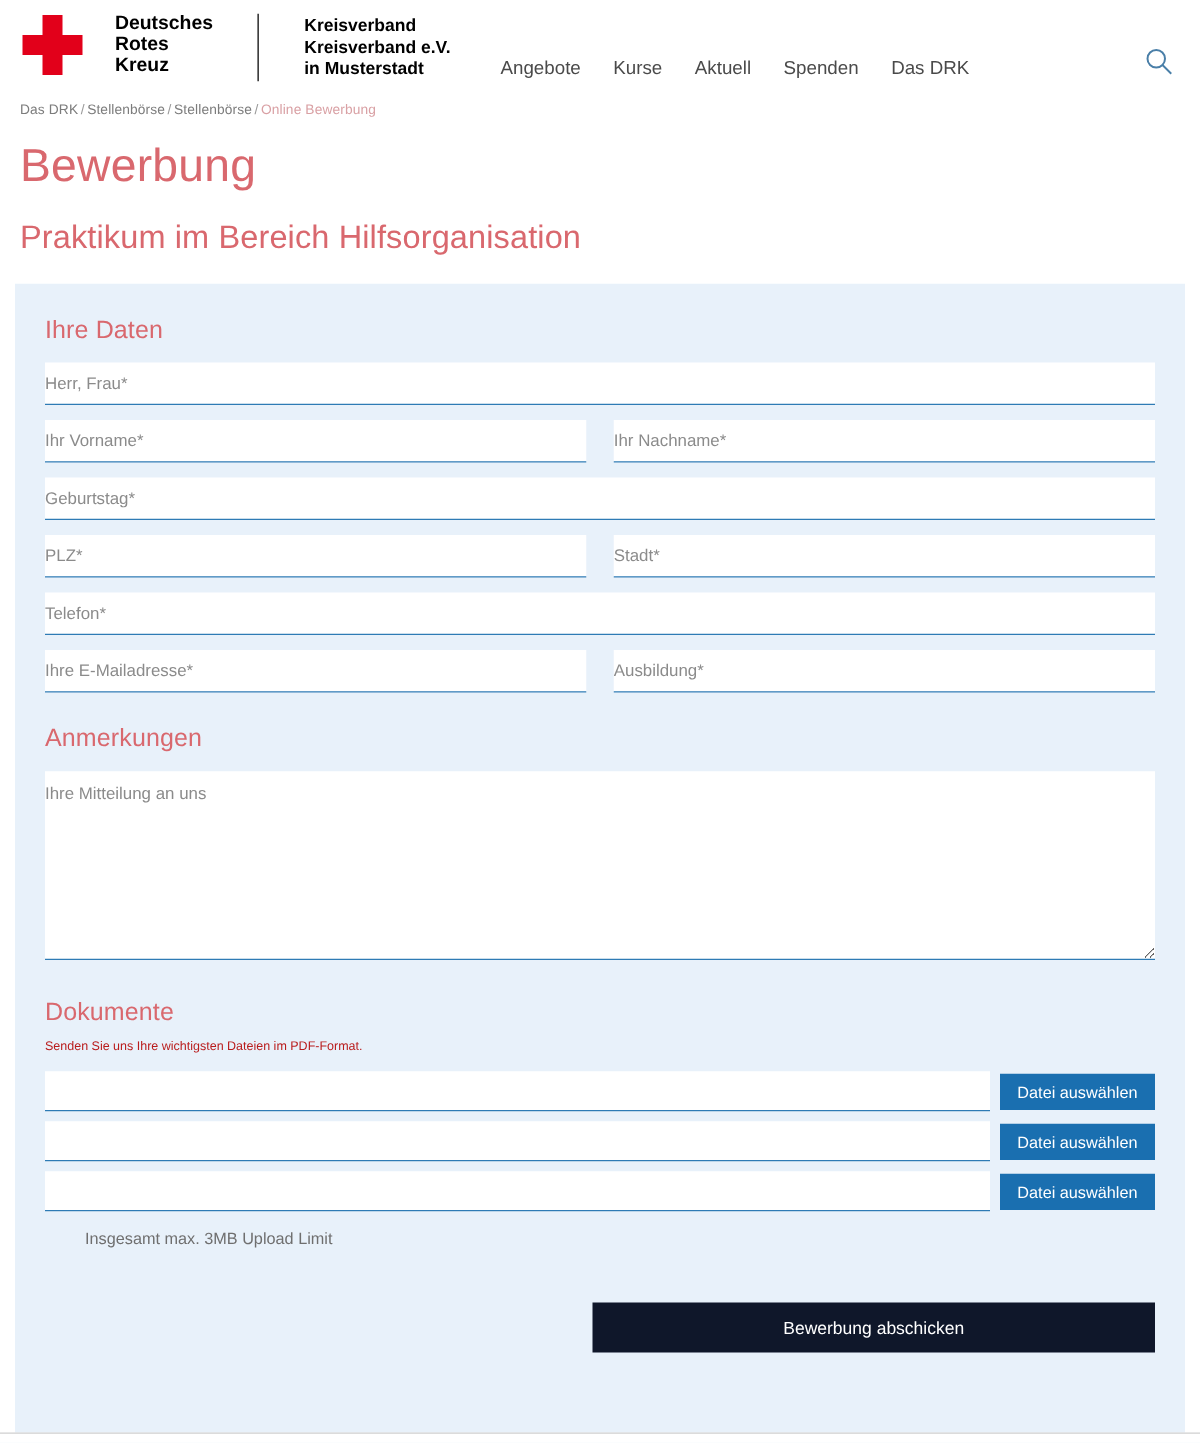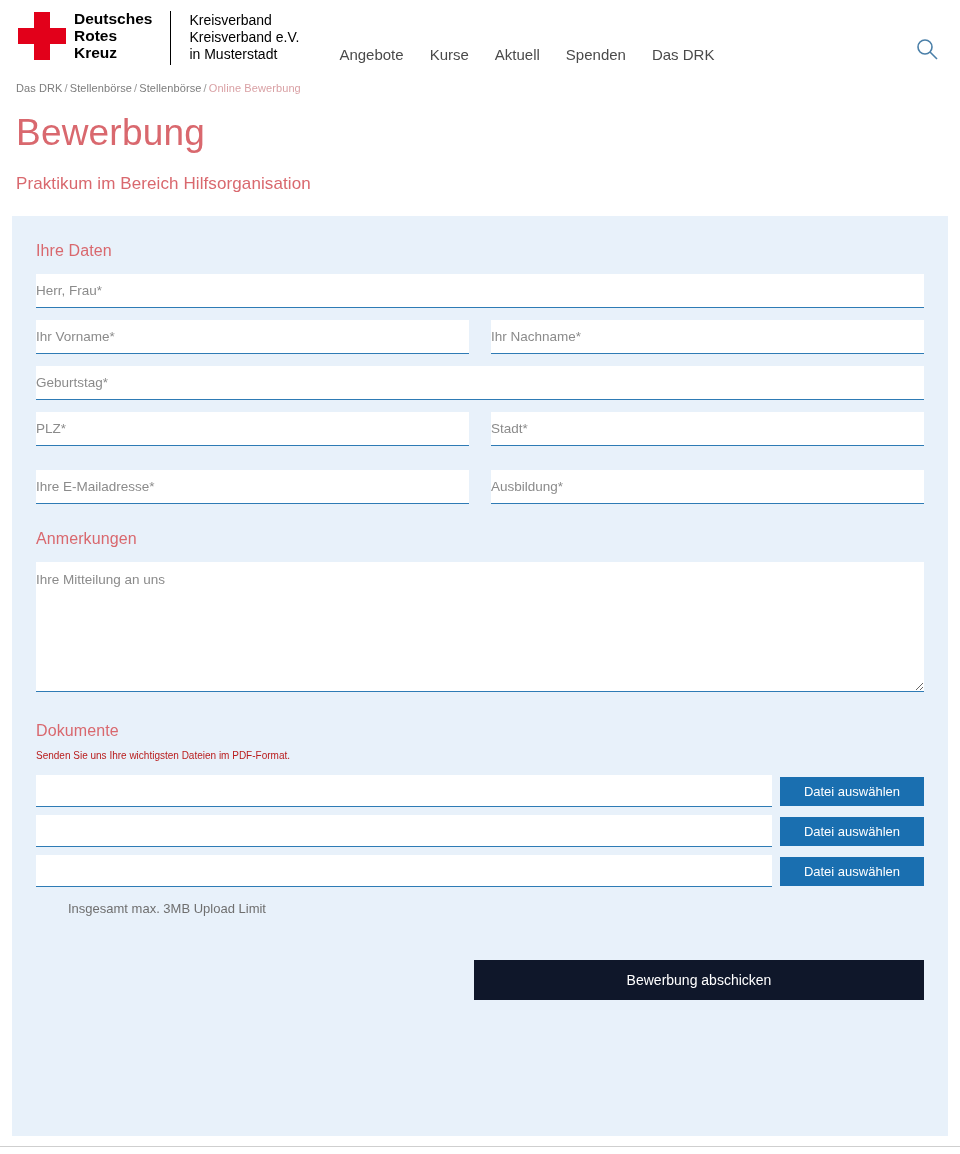--- a/index.html
+++ b/index.html
@@ -24,21 +24,21 @@
   .header {
     height: 78px;
     display: flex;
     align-items: flex-start;
     padding: 8px 16px 0 16px;
     position: relative;
   }
   .logo-block {
     display: flex;
     align-items: flex-start;
-    gap: 6px;
+    gap: 24px;
   }
   .drk-cross {
     width: 52px;
     height: 52px;
     position: relative;
     margin-top: 2px;
   }
   .drk-cross svg { display: block; }
   .logo-word {
     font-weight: bold;
@@ -52,20 +52,21 @@
     width: 1px;
     background: #000;
     height: 54px;
     margin: 3px 12px 0 12px;
   }
   .kv-name {
     font-size: 14px;
     line-height: 17px;
     color: #000;
     padding-top: 4px;
+    font-weight: bold;
   }
   .mainnav {
     display: flex;
     gap: 26px;
     align-items: center;
     margin-left: 40px;
     margin-top: 38px;
     font-size: 15px;
     color: #4a4a4a;
   }
@@ -93,36 +94,36 @@
 
   
   .page-title {
     font-size: 37px;
     color: #d9686e;
     font-weight: normal;
     margin: 18px 0 0 16px;
     letter-spacing: 0.2px;
   }
   .page-subtitle {
-    font-size: 17px;
+    font-size: 26px;
     color: #d9686e;
     font-weight: normal;
     margin: 20px 0 0 16px;
     letter-spacing: 0.1px;
   }
 
   
   .form-panel {
     margin: 22px 12px 0 12px;
     background: #e8f1fa;
     padding: 26px 24px 26px 24px;
     min-height: 920px;
   }
   .section-title {
-    font-size: 16px;
+    font-size: 20px;
     color: #d9686e;
     font-weight: normal;
     margin: 0 0 14px 0;
     letter-spacing: 0.1px;
   }
   .section-title.spaced { margin-top: 26px; }
 
   .row {
     display: flex;
     gap: 22px;
@@ -142,21 +143,21 @@
     color: #555;
     padding: 9px 0;
     outline: none;
   }
   input[type="text"]::placeholder,
   textarea::placeholder {
     color: #8b8b8b;
     opacity: 1;
   }
   textarea {
-    height: 130px;
+    height: 151px;
     resize: vertical;
     line-height: 18px;
   }
 
   .hint {
     font-size: 10px;
     color: #b91c1c;
     margin: -4px 0 14px 0;
   }
 
@@ -169,21 +170,21 @@
     border-bottom: 1px solid #2e7bb5;
     flex: 1 1 auto;
     padding: 8px 12px;
   }
   .file-btn {
     background: #1a6fb0;
     color: #ffffff;
     border: none;
     font-family: "Liberation Sans", sans-serif;
     font-size: 13px;
-    padding: 7px 24px;
+    padding: 7px 14px;
     margin-left: 8px;
     cursor: pointer;
     white-space: nowrap;
   }
   .limit-note {
     font-size: 13px;
     color: #6f6f6f;
     margin-top: 14px;
     margin-left: 32px;
   }
@@ -292,20 +293,23 @@
     <div class="row">
       <div class="field">
         <input type="text" placeholder="PLZ*" style="">
       </div>
       <div class="field">
         <input type="text" placeholder="Stadt*" style="">
       </div>
     </div>
 
     <div class="row">
+      <div class="field">
+        <input type="text" placeholder="Telefon*" style="">
+      </div>
     </div>
 
     <div class="row">
       <div class="field">
         <input type="text" placeholder="Ihre E-Mailadresse*" style="">
       </div>
       <div class="field">
         <input type="text" placeholder="Ausbildung*" style="">
       </div>
     </div>

